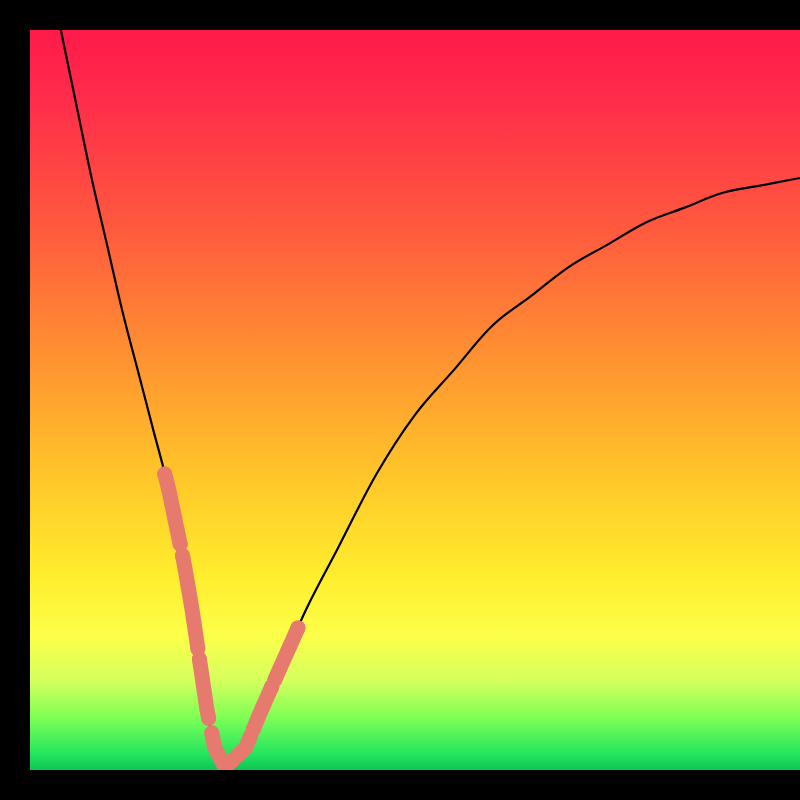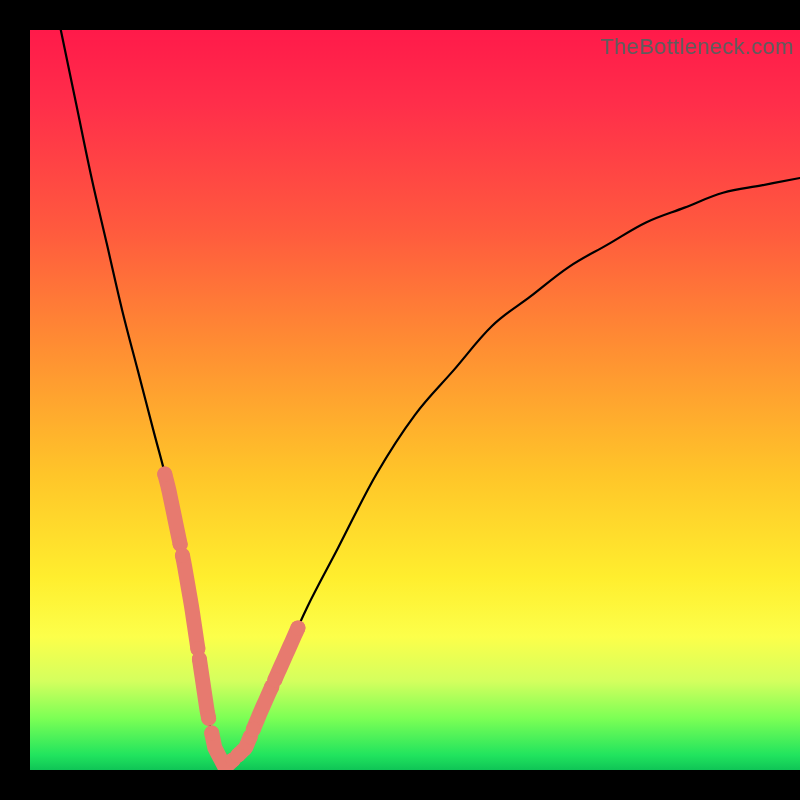--- a/index.html
+++ b/index.html
@@ -66,21 +66,20 @@
   .marker-cap {
     fill: #e77a6f;
   }
 </style>
 </head>
 <body>
 
 <div class="frame">
   <div class="plot-area">
 
-    <div class="watermark">TheBottleneck.com</div>
 
     <svg class="curve" viewBox="0 0 770 740" preserveAspectRatio="none">
       <path id="curve-path" class="curve-path" d="M 30.80 0.00 C 33.57 13.32, 40.66 47.36, 46.20 74.00 C 51.74 100.64, 56.06 122.69, 61.60 148.00 C 67.14 173.31, 71.46 190.62, 77.00 214.60 C 82.54 238.58, 86.86 258.56, 92.40 281.20 C 97.94 303.84, 102.26 319.09, 107.80 340.40 C 113.34 361.71, 117.66 378.29, 123.20 399.60 C 128.74 420.91, 133.06 434.82, 138.60 458.80 C 144.14 482.78, 149.84 511.49, 154.00 532.80 C 158.16 554.11, 158.93 559.88, 161.70 577.20 C 164.47 594.52, 166.63 610.35, 169.40 629.00 C 172.17 647.65, 174.33 664.82, 177.10 680.80 C 179.87 696.78, 182.03 708.48, 184.80 717.80 C 187.57 727.12, 189.73 729.94, 192.50 732.60 C 195.27 735.26, 196.04 735.26, 200.20 732.60 C 204.36 729.94, 210.06 727.12, 215.60 717.80 C 221.14 708.48, 224.07 696.78, 231.00 680.80 C 237.93 664.82, 245.78 647.65, 254.10 629.00 C 262.42 610.35, 267.50 597.18, 277.20 577.20 C 286.90 557.22, 295.53 541.98, 308.00 518.00 C 320.47 494.02, 332.64 467.98, 346.50 444.00 C 360.36 420.02, 371.14 403.45, 385.00 384.80 C 398.86 366.15, 409.64 356.38, 423.50 340.40 C 437.36 324.42, 448.14 309.32, 462.00 296.00 C 475.86 282.68, 486.64 277.06, 500.50 266.40 C 514.36 255.74, 525.14 246.12, 539.00 236.80 C 552.86 227.48, 563.64 222.59, 577.50 214.60 C 591.36 206.61, 602.14 199.06, 616.00 192.40 C 629.86 185.74, 640.64 182.93, 654.50 177.60 C 668.36 172.27, 679.14 166.80, 693.00 162.80 C 706.86 158.80, 717.64 158.06, 731.50 155.40 C 745.36 152.74, 763.07 149.33, 770.00 148.00"></path>
       <g id="markers">
           <path d="M 134.75 444.00 L 135.85 448.23 L 136.95 452.46 L 138.05 456.69 L 139.15 461.44 L 140.25 466.73 L 141.35 472.01 L 142.45 477.30 L 143.55 482.59 L 144.65 487.87 L 145.75 493.16 L 146.85 498.44 L 147.95 503.73 L 149.05 509.01 L 150.15 514.30" fill="none" stroke="#e77a6f" stroke-width="15" stroke-linecap="round"></path>
           <circle cx="134.75" cy="444.00" r="7.5" class="marker-cap"></circle>
           <circle cx="150.15" cy="514.30" r="7.5" class="marker-cap"></circle>
           <path d="M 152.46 525.40 L 153.56 530.69 L 154.66 536.61 L 155.76 542.95 L 156.86 549.29 L 157.96 555.63 L 159.06 561.98 L 160.16 568.32 L 161.26 574.66 L 162.36 581.64 L 163.46 589.04 L 164.56 596.44 L 165.66 603.84 L 166.76 611.24 L 167.86 618.64" fill="none" stroke="#e77a6f" stroke-width="15" stroke-linecap="round"></path>
           <circle cx="152.46" cy="525.40" r="7.5" class="marker-cap"></circle>
           <circle cx="167.86" cy="618.64" r="7.5" class="marker-cap"></circle>

